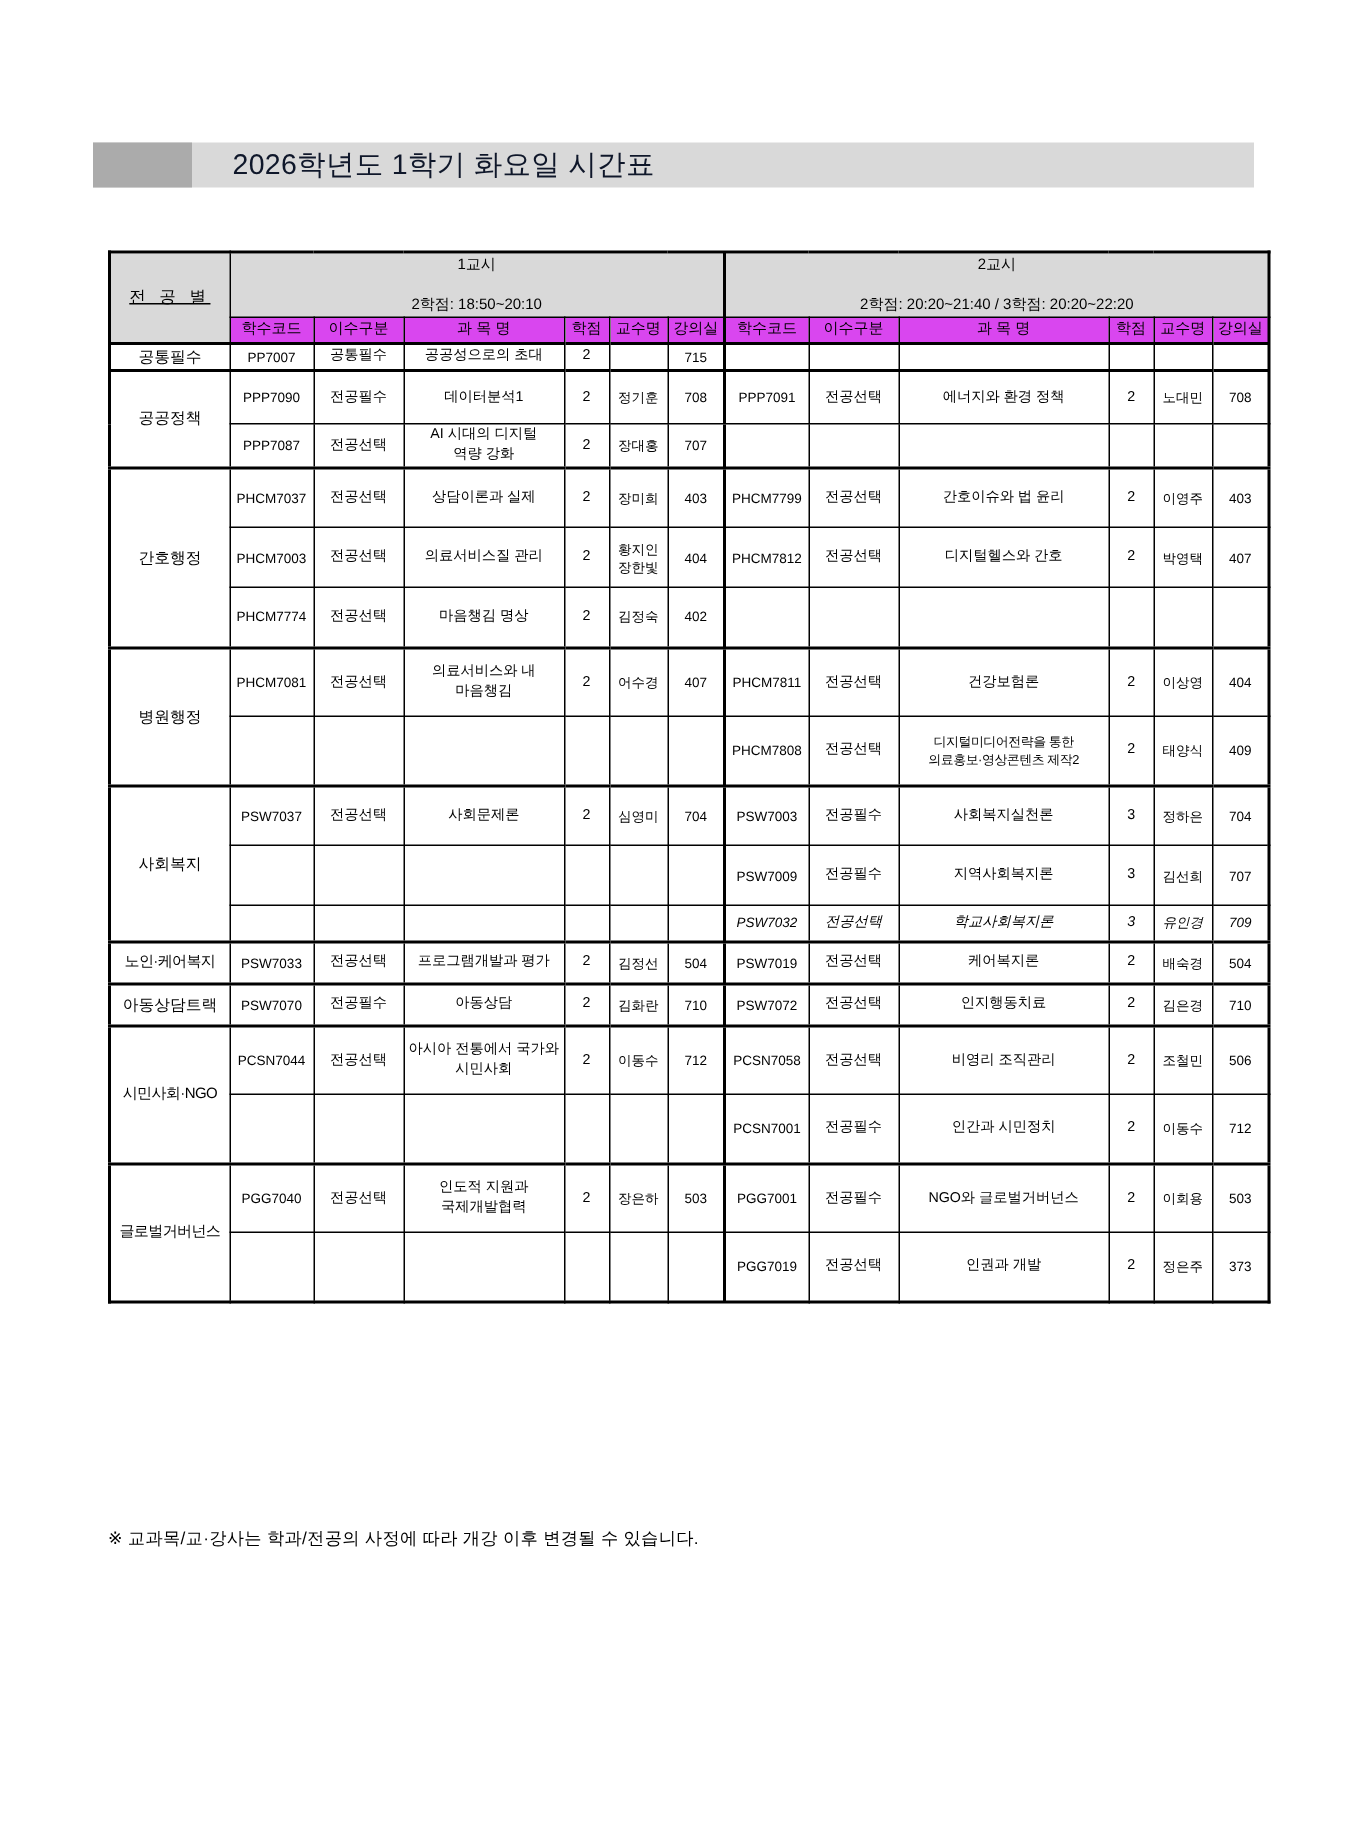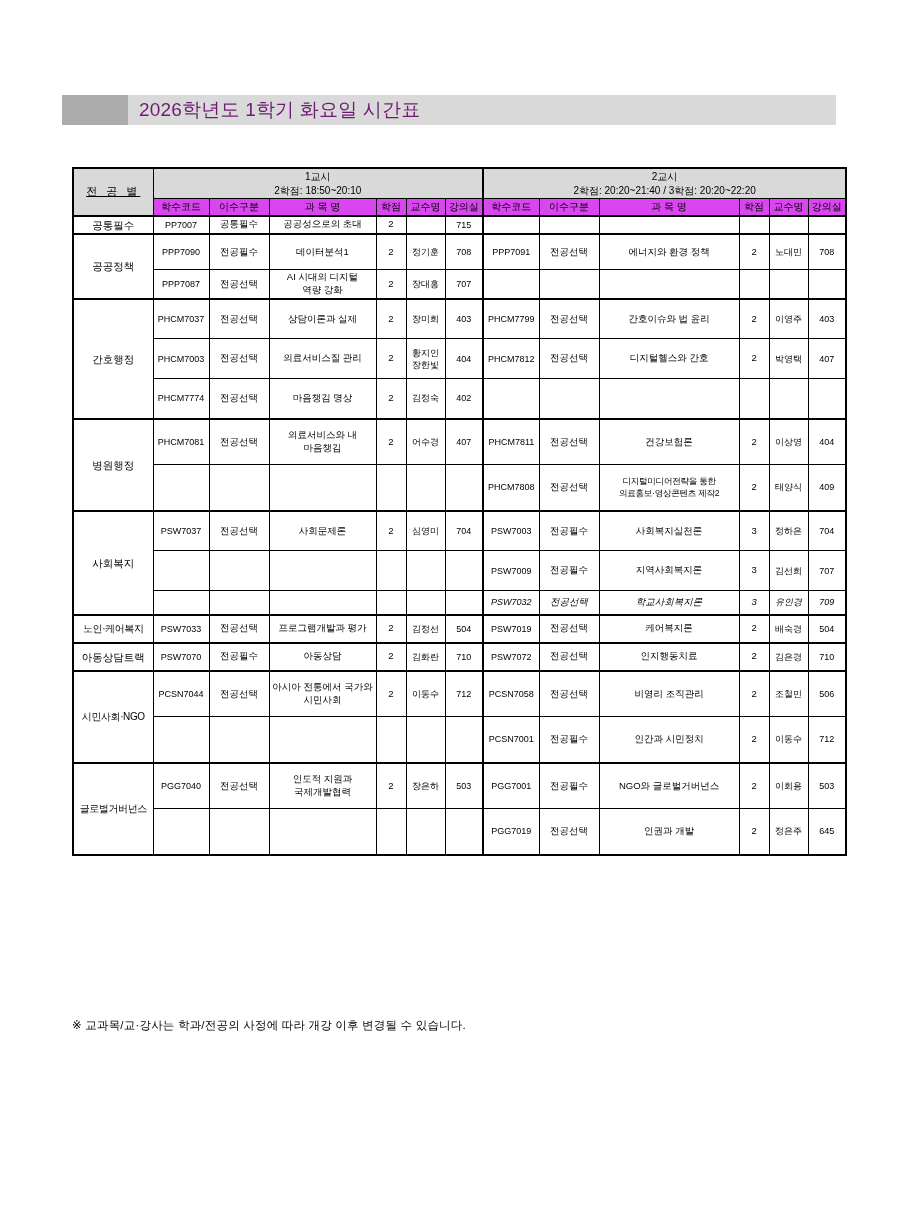--- a/index.html
+++ b/index.html
@@ -31,22 +31,23 @@
     width: 66px;
     height: 30px;
     background: #ababab;
     flex: 0 0 auto;
   }
   .title-text {
     flex: 1 1 auto;
     padding-left: 11px;
     font-size: 19px;
     letter-spacing: 0.2px;
-    color: #701a75;
+    color: #0f172a;
     white-space: nowrap;
+    margin-left: 16px;
   }
 
   
   .tt-wrap {
     position: absolute;
     left: 72px;
     top: 167px;
     width: 754px;
   }
   table.tt {
@@ -68,21 +69,21 @@
 
   
   table.tt { border: 2px solid #000; }
   .grp-top > td, .grp-top > th { border-top: 2px solid #000 !important; }
   .sub > td { border-top: 1px dotted #555 !important; }
   .hdr-period {
     background: #d9d9d9;
     font-size: 10px;
     padding: 6px 2px;
   }
-  .hdr-period .p-name { font-weight: normal; }
+  .hdr-period .p-name { font-weight: normal; margin-bottom: 13px; }
   .hdr-period .p-time { font-weight: normal; }
   .hdr-major {
     background: #d9d9d9;
     font-weight: bold;
     font-size: 11px;
     letter-spacing: 3px;
     text-decoration: underline;
   }
   .hdr-sub {
     background: #d946ef;
@@ -423,19 +424,19 @@
           <td class="name-cell"></td>
           <td class="name-cell"></td>
           <td class="name-cell"></td>
           <td class="prof-cell"></td>
           <td class="code-cell"></td>
           <td class="code-cell period-div">PGG7019</td>
           <td class="name-cell">전공선택</td>
           <td class="name-cell">인권과 개발</td>
           <td class="name-cell">2</td>
           <td class="prof-cell">정은주</td>
-          <td class="code-cell">645</td>
+          <td class="code-cell">373</td>
         </tr>
       </tbody>
   </table>
 </div>
 
 <div class="note">※ 교과목/교·강사는 학과/전공의 사정에 따라 개강 이후 변경될 수 있습니다.</div>
 
 </body></html>

